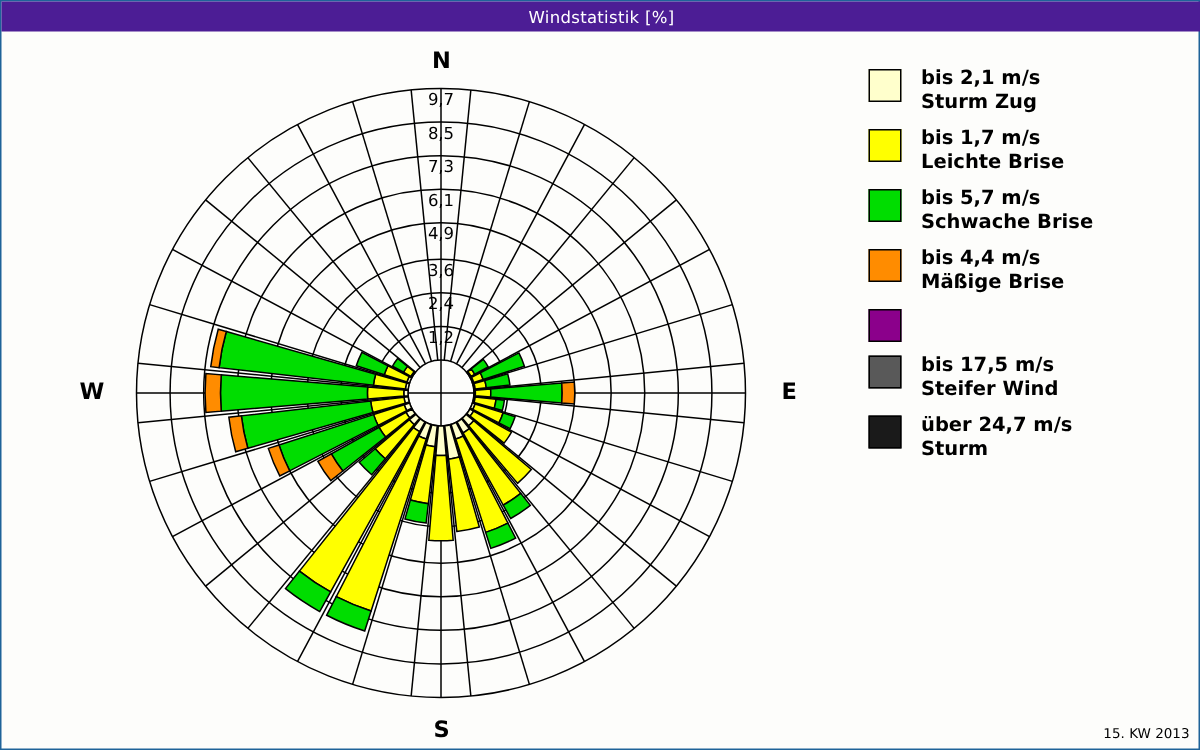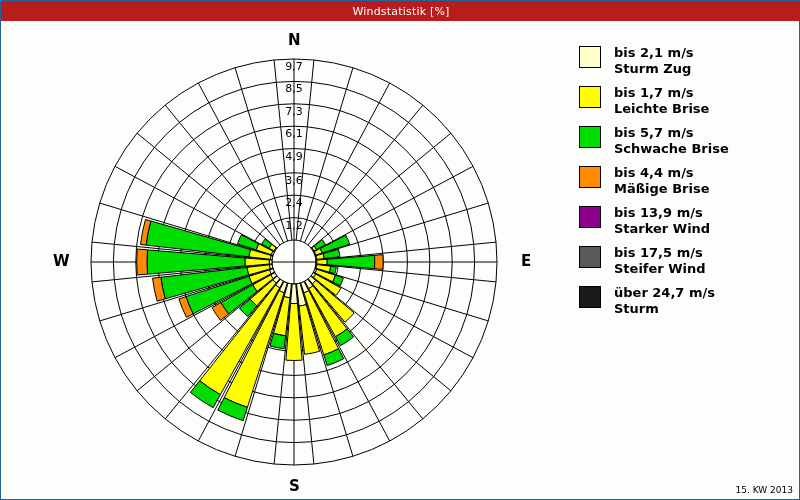--- a/index.html
+++ b/index.html
@@ -11,21 +11,21 @@
     position:relative;
   }
   #frame{
     position:absolute;left:0;top:0;width:800px;height:500px;
     border:1px solid #1f6399;
     box-sizing:border-box;
     background:#fdfdfb;
   }
   #titlebar{
     position:absolute;left:0;top:0;width:800px;height:20px;
-    background:#b91c1c;
+    background:#4c1d95;
     color:#ffffff;
     font-size:11px;
     display:flex;align-items:center;justify-content:center;
     letter-spacing:.2px;
     box-sizing:border-box;
   }
   #plotarea{
     position:absolute;left:0;top:20px;width:800px;height:480px;
   }
   #rose{position:absolute;left:0;top:0;}
@@ -219,21 +219,20 @@
         <div class="legend-row">
           <div class="swatch" style="background: rgb(0, 221, 0);"></div>
           <div class="legend-text"><span>bis 5,7 m/s</span><span class="l2">Schwache Brise</span></div>
         </div>
         <div class="legend-row">
           <div class="swatch" style="background: rgb(255, 140, 0);"></div>
           <div class="legend-text"><span>bis 4,4 m/s</span><span class="l2">Mäßige Brise</span></div>
         </div>
         <div class="legend-row">
           <div class="swatch" style="background: rgb(139, 0, 139);"></div>
-          <div class="legend-text"><span>bis 13,9 m/s</span><span class="l2">Starker Wind</span></div>
         </div>
         <div class="legend-row">
           <div class="swatch" style="background: rgb(89, 89, 89);"></div>
           <div class="legend-text"><span>bis 17,5 m/s</span><span class="l2">Steifer Wind</span></div>
         </div>
         <div class="legend-row">
           <div class="swatch" style="background: rgb(26, 26, 26);"></div>
           <div class="legend-text"><span>über 24,7 m/s</span><span class="l2">Sturm</span></div>
         </div>
       </div>

